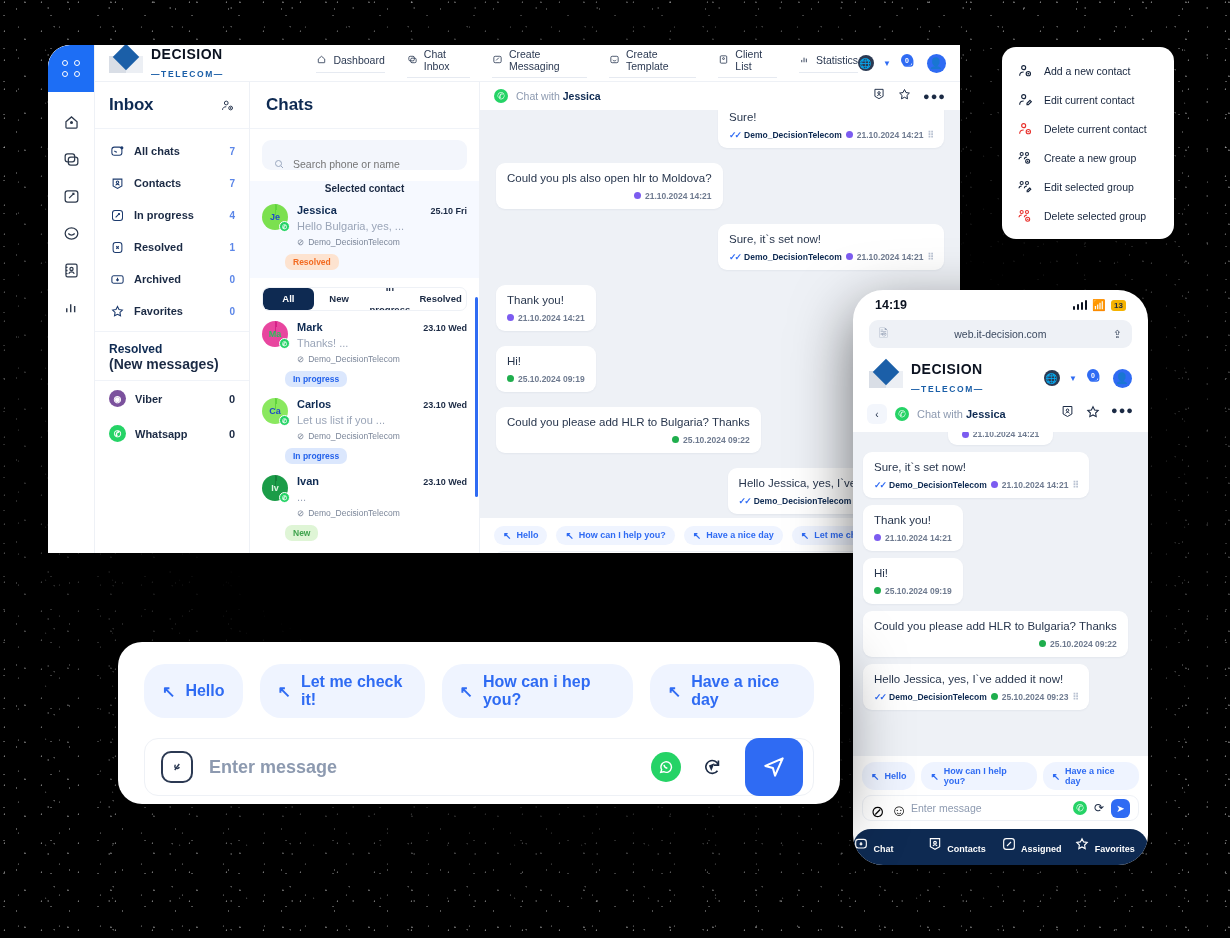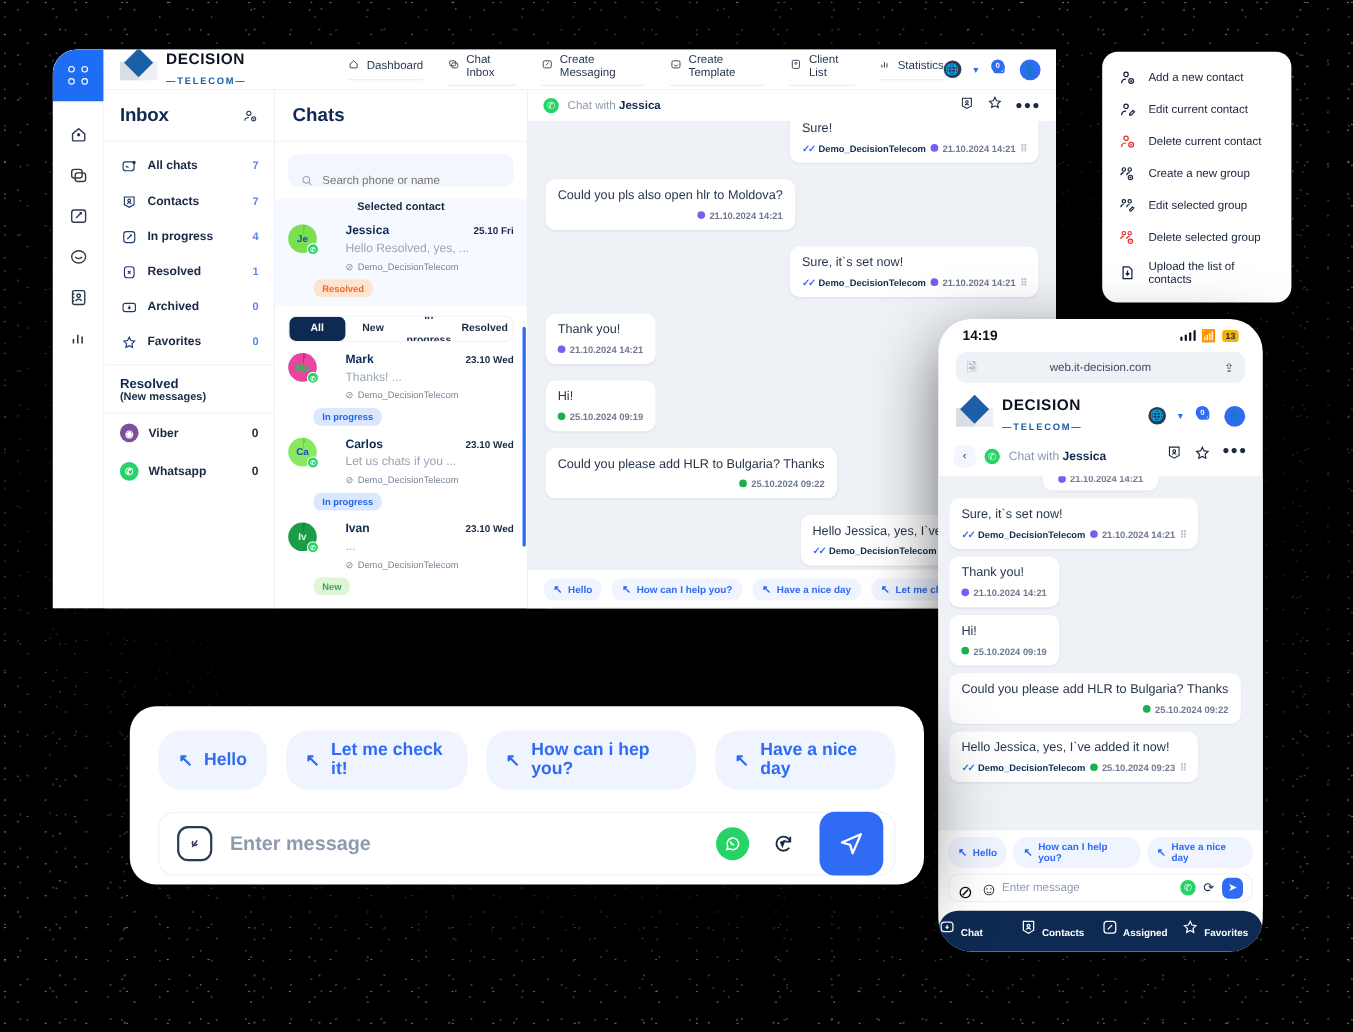--- a/index.html
+++ b/index.html
@@ -54,37 +54,37 @@
   .inbox-title{ font-size:17px;font-weight:700;color:#0e2a52;letter-spacing:-.2px;}
   .inbox-head .addc{color:#2e3a4d;display:flex;}
   .nav-list{ padding:6px 0 0 0;}
   .nav-row{ display:flex;align-items:center;gap:9px;padding:8px 14px;font-size:11px;color:#1b2a44;font-weight:700;}
   .nav-row .nic{width:16px;height:16px;flex:0 0 16px;color:#1d3b6e;display:flex;align-items:center;justify-content:center;}
   .nav-row .nic svg{width:15px;height:15px;}
   .nav-row .lbl{flex:1;}
   .nav-row .cnt{font-size:10px;color:#5b86e8;font-weight:700;}
   .chan-head{ padding:10px 14px 8px; border-top:1px solid #f0f3f8; margin-top:4px;}
   .chan-head .t1{font-size:12px;font-weight:700;color:#0e2a52;}
-  .chan-head .t2{font-size:10px;font-weight:700;color:#1b2a44;}
+  .chan-head .t2{font-size:14px;font-weight:700;color:#1b2a44;}
   .chan-list{border-top:1px solid #f0f3f8;}
   .chan-row{display:flex;align-items:center;gap:9px;padding:9px 14px;font-size:11px;font-weight:700;color:#1b2a44;}
   .badge-ico{width:17px;height:17px;border-radius:50%;display:flex;align-items:center;justify-content:center;color:#fff;font-size:9px;flex:0 0 17px;}
   .bi-viber{background:#7b519d;}
   .bi-wa{background:#25d366;}
 
   
   .chats{ width:230px; flex:0 0 230px; border-right:1px solid #eef1f6; background:#fff; position:relative;}
   .chats-head{height:47px;display:flex;align-items:center;padding:0 16px;border-bottom:1px solid #f0f3f8;}
   .chats-head h2{font-size:17px;font-weight:700;color:#0e2a52;}
   .search{ margin:11px 12px; background:#f3f6fc;border-radius:9px;height:30px;display:flex;align-items:flex-end;gap:8px;padding:0 11px;}
   .search .sico{color:#9aa8bf;display:flex;}
   .search input{border:0;background:transparent;outline:none;font-size:10.5px;color:#8d9ab0;font-family:inherit;width:100%;}
   .sel-label{text-align:center;font-size:10px;font-weight:700;color:#1b2a44;padding:2px 0 6px;}
   .sel-wrap{background:#f6f9ff;padding:0 0 8px;}
-  .chat-item{display:flex;gap:26px;padding:4px 12px 2px;justify-content:flex-end;}
+  .chat-item{display:flex;gap:9px;padding:4px 12px 2px;justify-content:flex-end;}
   .av{width:26px;height:26px;border-radius:50%;flex:0 0 26px;position:relative;display:flex;align-items:center;justify-content:center;font-size:9px;font-weight:700;}
   .av .dot{position:absolute;right:-2px;bottom:-2px;width:11px;height:11px;border-radius:50%;background:#25d366;border:1.5px solid #fff;display:flex;align-items:center;justify-content:center;color:#fff;font-size:6px;}
   .av-jessica{background:conic-gradient(#5fd43c 0 12deg,#7be04f 12deg 24deg);color:#1e49c9;}
   .av-mark{background:conic-gradient(#d61f87 0 12deg,#e8469f 12deg 24deg);color:#2bbf5a;}
   .av-carlos{background:conic-gradient(#5fd43c 0 12deg,#8ae85f 12deg 24deg);color:#1e49c9;}
   .av-ivan{background:conic-gradient(#14803a 0 12deg,#1b9c48 12deg 24deg);color:#dff5e3;}
   .ci-body{flex:1;min-width:0;}
   .ci-top{display:flex;justify-content:space-between;align-items:baseline;}
   .ci-name{font-size:11px;font-weight:700;color:#0e2a52;}
   .ci-date{font-size:9px;font-weight:700;color:#1b2a44;}
@@ -437,21 +437,21 @@
           <div class="chat-item">
             <span class="av av-jessica">
                 <span>Je</span>
                 <span class="dot">✆</span>
               </span>
             <span class="ci-body">
               <span class="ci-top">
                 <span class="ci-name">Jessica</span>
                 <span class="ci-date">25.10 Fri</span>
               </span>
-              <span class="ci-prev">Hello Resolved, yes, ...</span>
+              <span class="ci-prev">Hello Bulgaria, yes, ...</span>
               <span class="ci-src">
                   <span>⊘</span>
                   <span>Demo_DecisionTelecom</span>
                 </span>
             </span>
           </div>
           <span class="tag tag-resolved">Resolved</span>
         </div>
 
         <div class="tabs">
@@ -484,21 +484,21 @@
           <div class="chat-item" style="margin-top:7px">
             <span class="av av-carlos">
                 <span>Ca</span>
                 <span class="dot">✆</span>
               </span>
             <span class="ci-body">
               <span class="ci-top">
                   <span class="ci-name">Carlos</span>
                   <span class="ci-date">23.10 Wed</span>
                 </span>
-              <span class="ci-prev">Let us chats if you ...</span>
+              <span class="ci-prev">Let us list if you ...</span>
               <span class="ci-src">
                   <span>⊘</span>
                   <span>Demo_DecisionTelecom</span>
                 </span>
             </span>
           </div>
           <span class="tag tag-progress">In progress</span>
 
           <div class="chat-item" style="margin-top:7px">
             <span class="av av-ivan">
@@ -689,29 +689,20 @@
     <span class="cico">
         <svg width="16" height="16" viewBox="0 0 24 24" fill="none" stroke="currentColor" stroke-width="1.6">
           <circle cx="7" cy="6" r="2.3"></circle>
           <circle cx="15" cy="6" r="2.3"></circle>
           <path d="M3 14c0-2.3 1.8-3.6 4-3.6M11 14c0-2.3 1.8-3.6 4-3.6"></path>
           <circle cx="16" cy="17" r="3"></circle>
           <path d="M14.8 17h2.4"></path>
         </svg>
       </span>
     <span>Delete selected group</span>
-  </div>
-  <div class="ctx-item">
-    <span class="cico">
-        <svg width="16" height="16" viewBox="0 0 24 24" fill="none" stroke="currentColor" stroke-width="1.7">
-          <path d="M6 4h8l4 4v12H6z"></path>
-          <path d="M12 9v6M9.6 12.6L12 15l2.4-2.4"></path>
-        </svg>
-      </span>
-    <span>Upload the list of contacts</span>
   </div>
 </div>
 
 <div class="phone">
   <div class="ph-status">
     <span class="ph-time">14:19</span>
     <span class="ph-stat-r">
       <span class="sig">
           <i style="height:4px"></i>
           <i style="height:6px"></i>

